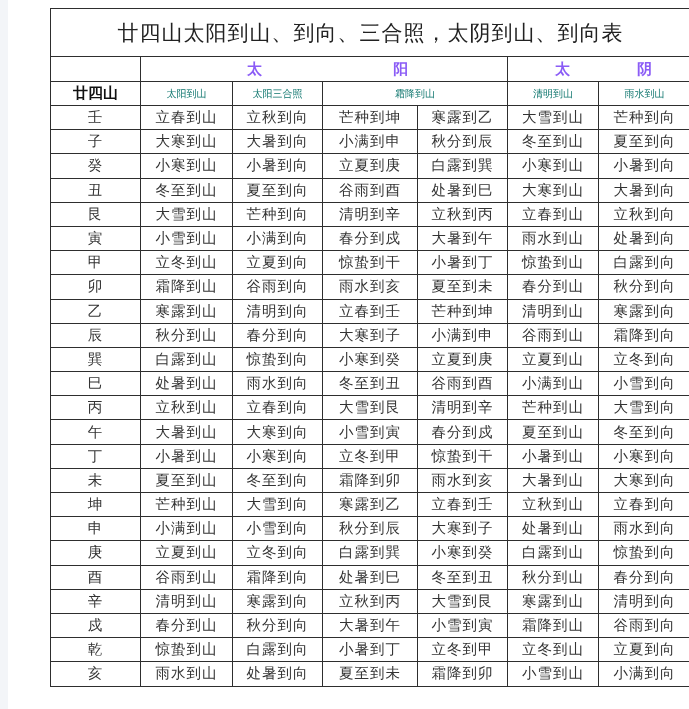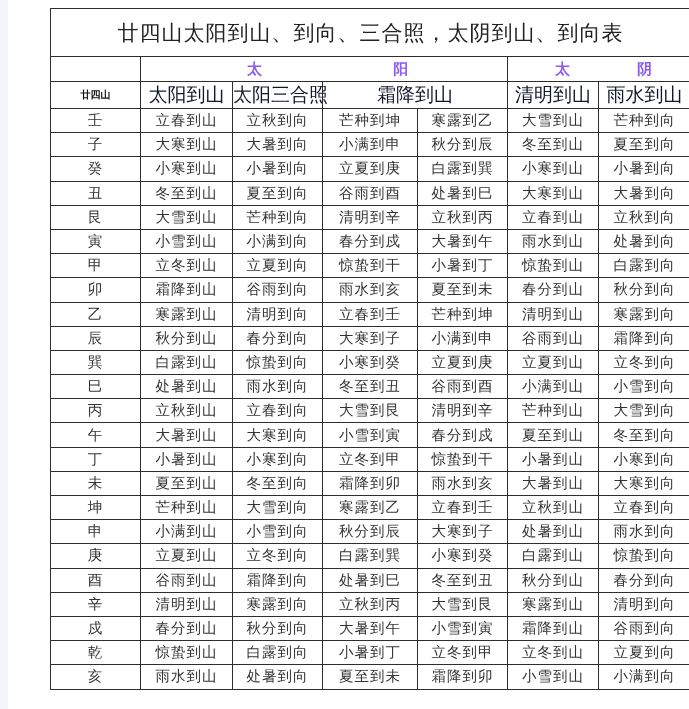--- a/index.html
+++ b/index.html
@@ -9,22 +9,22 @@
   }
   .leftstrip { position:absolute; left:0; top:0; width:8px; height:709px; background:#f3f5f8; }
   .wrap { position:absolute; left:30px; top:8px; }
   table { border-collapse:collapse; table-layout:fixed; width:641px;margin-left:20px; }
   td, th {
     border:1.5px solid #2e2e2e; text-align:center; padding:0; white-space:nowrap;
     font-weight:normal; color:#2a2a2a;
   }
   .title { height:47px; font-size:21px; letter-spacing:1px; color:#222; }
   .h1 td { height:24px; font-size:15px; font-weight:bold; color:#8b5cf6; }
-  .h2 td { height:23px; font-size:19px; color:#0f172a; }
-  .h2 td.first { font-weight:bold; font-size:10px; color:#111; }
+  .h2 td { height:23px; font-size:10px; color:#0f766e; }
+  .h2 td.first { font-weight:bold; font-size:15px; color:#111; }
   tbody.data td { height:23.2px; font-size:14.5px; color:#333; letter-spacing:1px; }
 </style>
 </head>
 <body>
 
 <div class="leftstrip"></div>
 
 <div class="wrap">
   <table>
     <colgroup>

